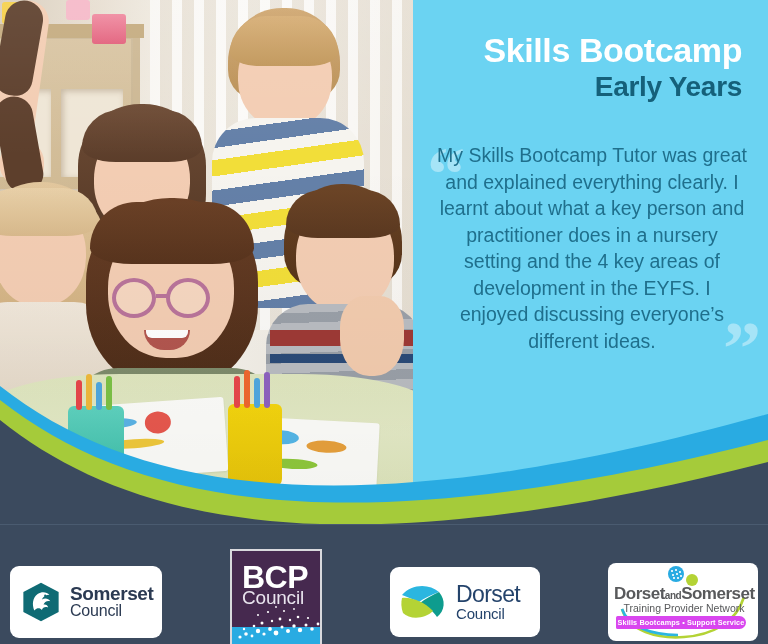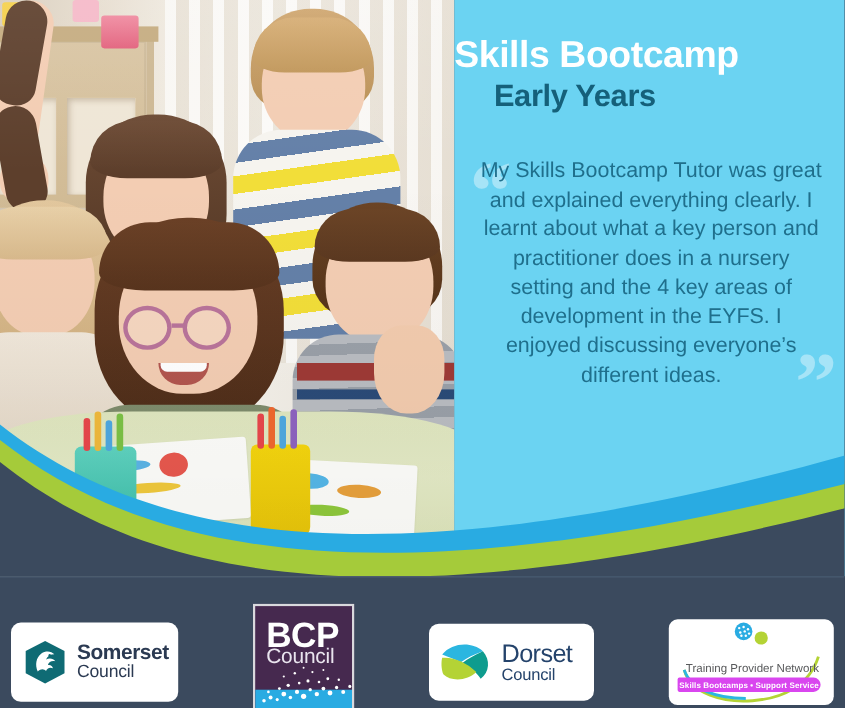--- a/index.html
+++ b/index.html
@@ -196,21 +196,21 @@
     position: absolute; inset: 0;
     background: linear-gradient(180deg, rgba(255,255,255,.08) 0%, rgba(0,0,0,0) 30%, rgba(0,0,0,.04) 100%);
   }
 
   
   .blue-panel {
     position: absolute; left: 413px; top: 0;
     width: 355px; height: 524px;
     background: #6bd3f2;
   }
-  .title-wrap { position: absolute; left: 0; top: 32px; width: 355px; text-align: left; padding-right: 26px; }
+  .title-wrap { position: absolute; left: 0; top: 32px; width: 355px; text-align: right; padding-right: 26px; }
   .title-main {
     color: #ffffff; font-size: 34px; font-weight: bold;
     letter-spacing: -0.4px; line-height: 1.06;
   }
   .title-sub {
     color: #15607a; font-size: 28px; font-weight: bold;
     letter-spacing: -0.3px; line-height: 1.18; margin-top: 2px; padding-left: 36px;
   }
 
   .quote-block {
@@ -521,18 +521,21 @@
             <circle cx="12" cy="5" r="1.1"></circle>
             <circle cx="16" cy="7" r="1.1"></circle>
           <circle cx="9" cy="10" r="1.1"></circle>
             <circle cx="13" cy="9" r="1.1"></circle>
             <circle cx="17" cy="11" r="1.1"></circle>
           <circle cx="10" cy="13" r="1.1"></circle>
             <circle cx="14" cy="13" r="1.1"></circle>
         </g>
         <circle cx="28" cy="15" r="6" fill="#b4d335"></circle>
       </svg>
+      <div class="ds-l1">
+        <span>Dorset</span><span class="ds-and">and</span><span>Somerset</span>
+      </div>
       <div class="ds-l2">Training Provider Network</div>
       <div class="ds-ribbon">Skills Bootcamps  •  Support Service</div>
     </div>
 
   </div>
 </div>
 
 </body></html>

